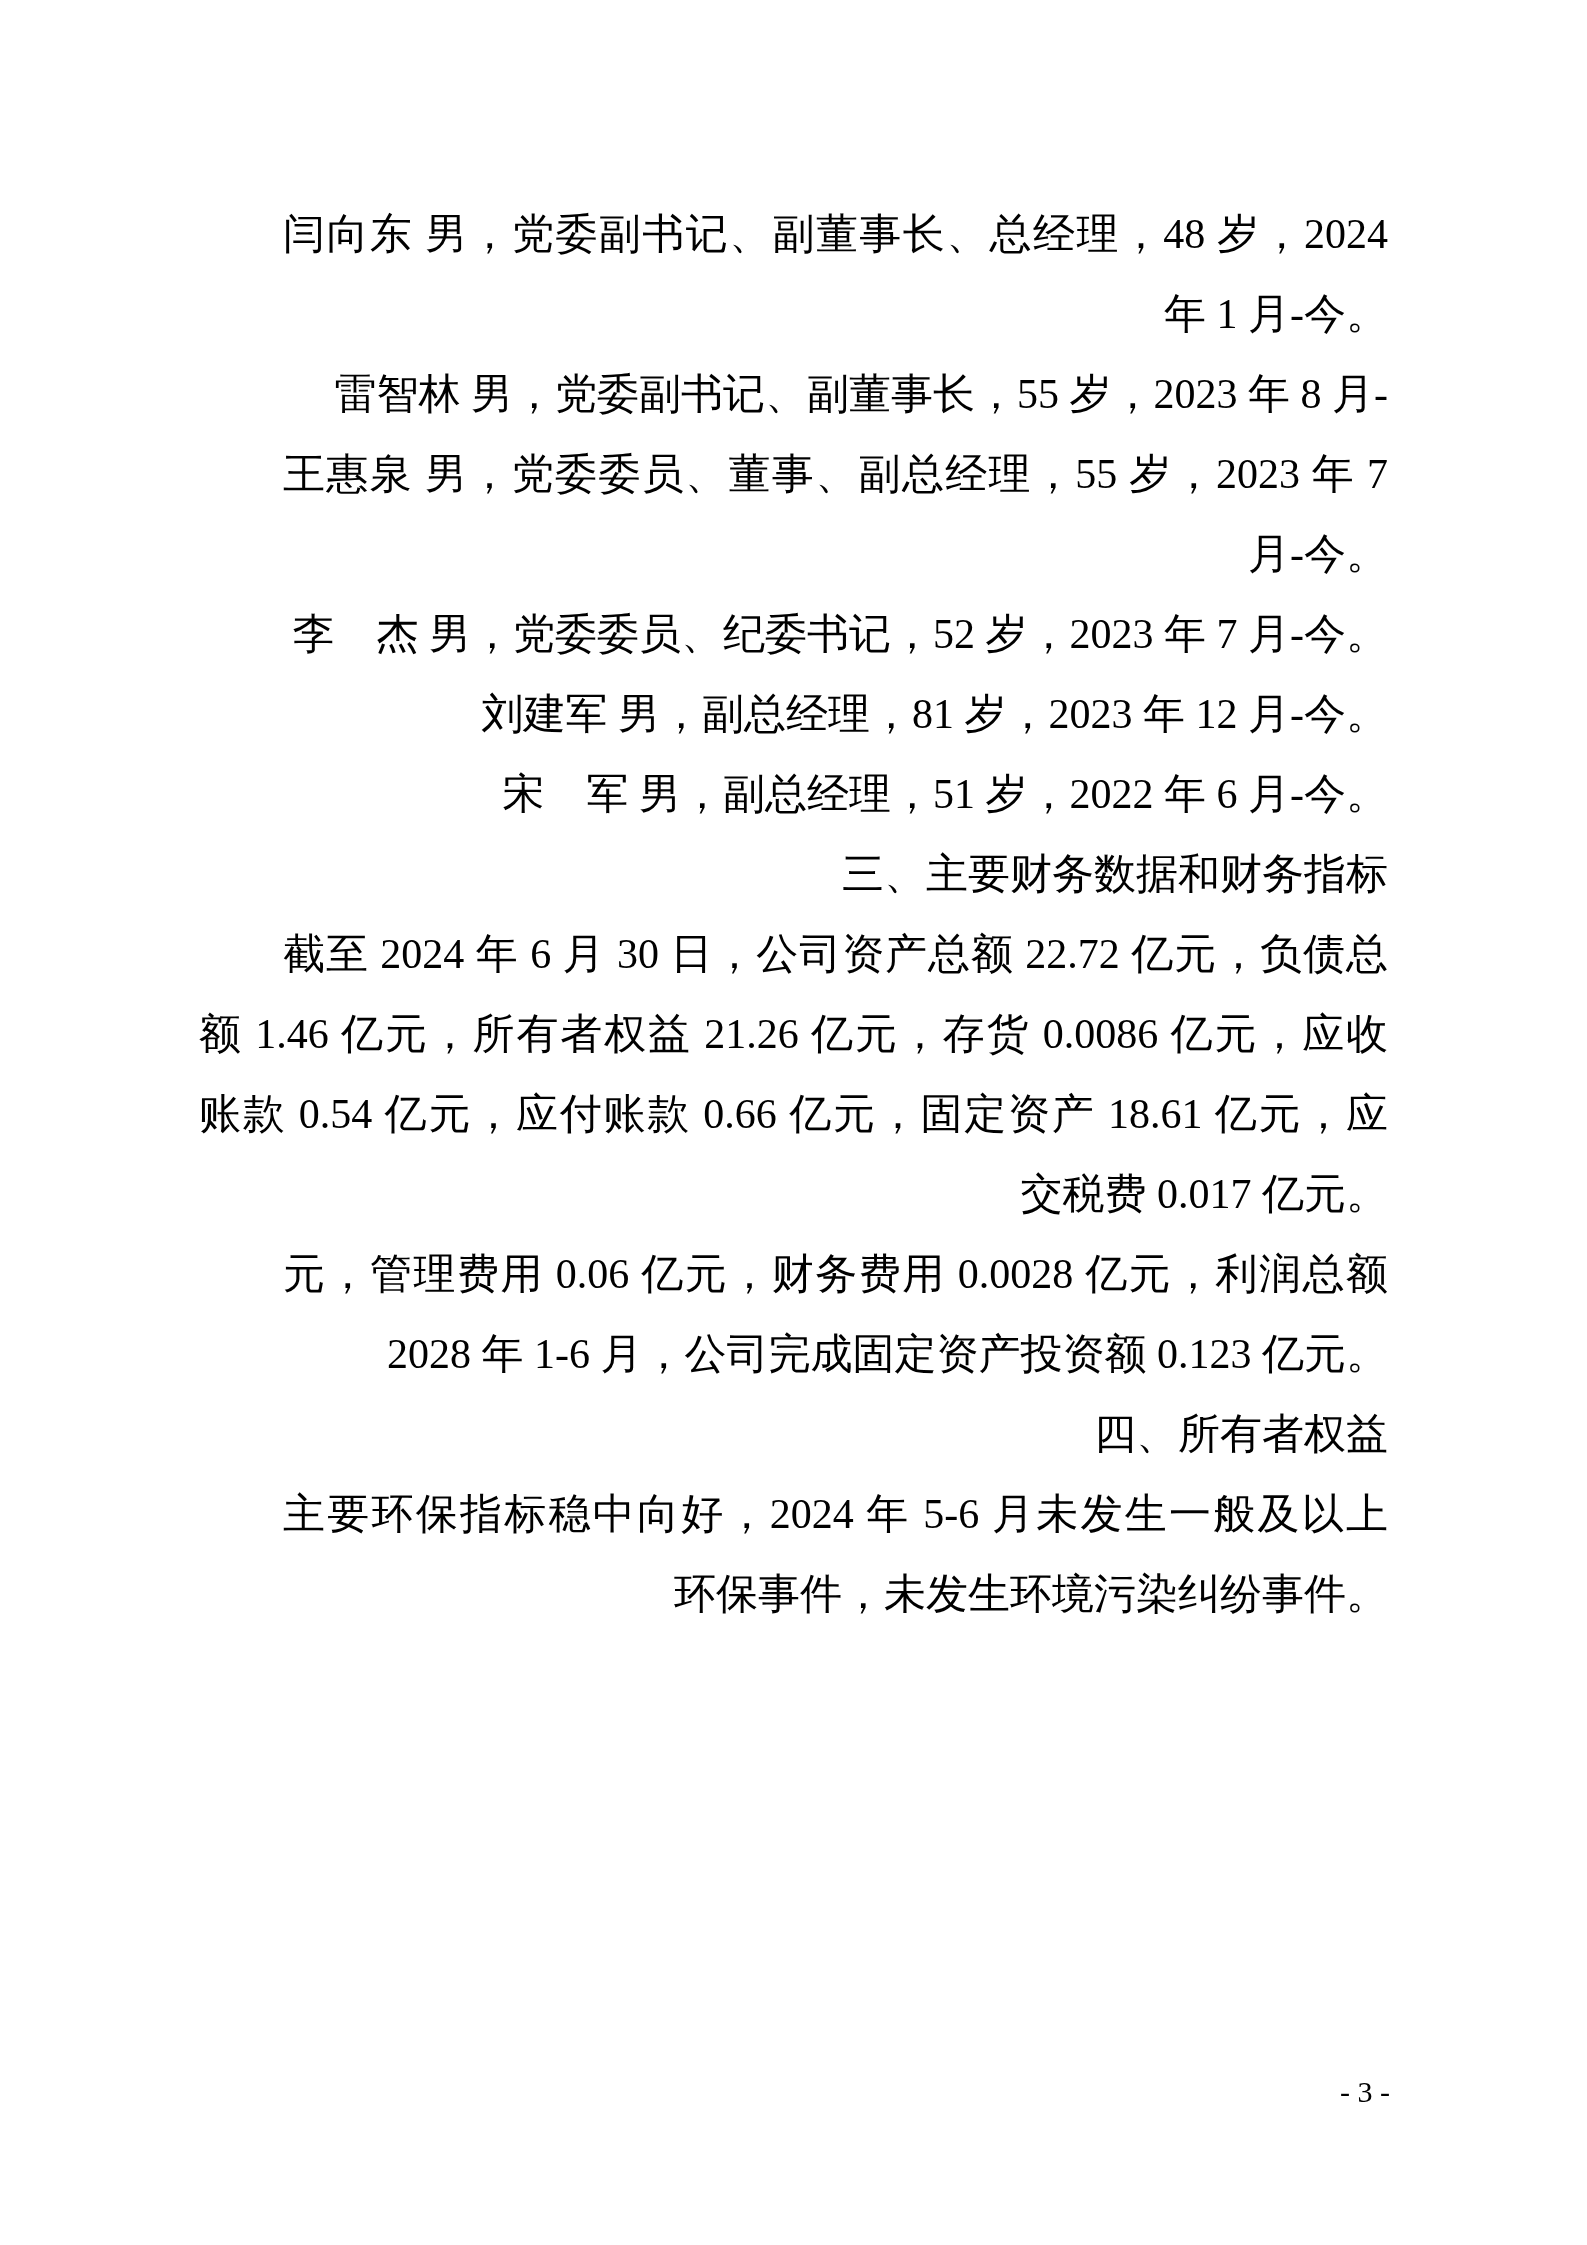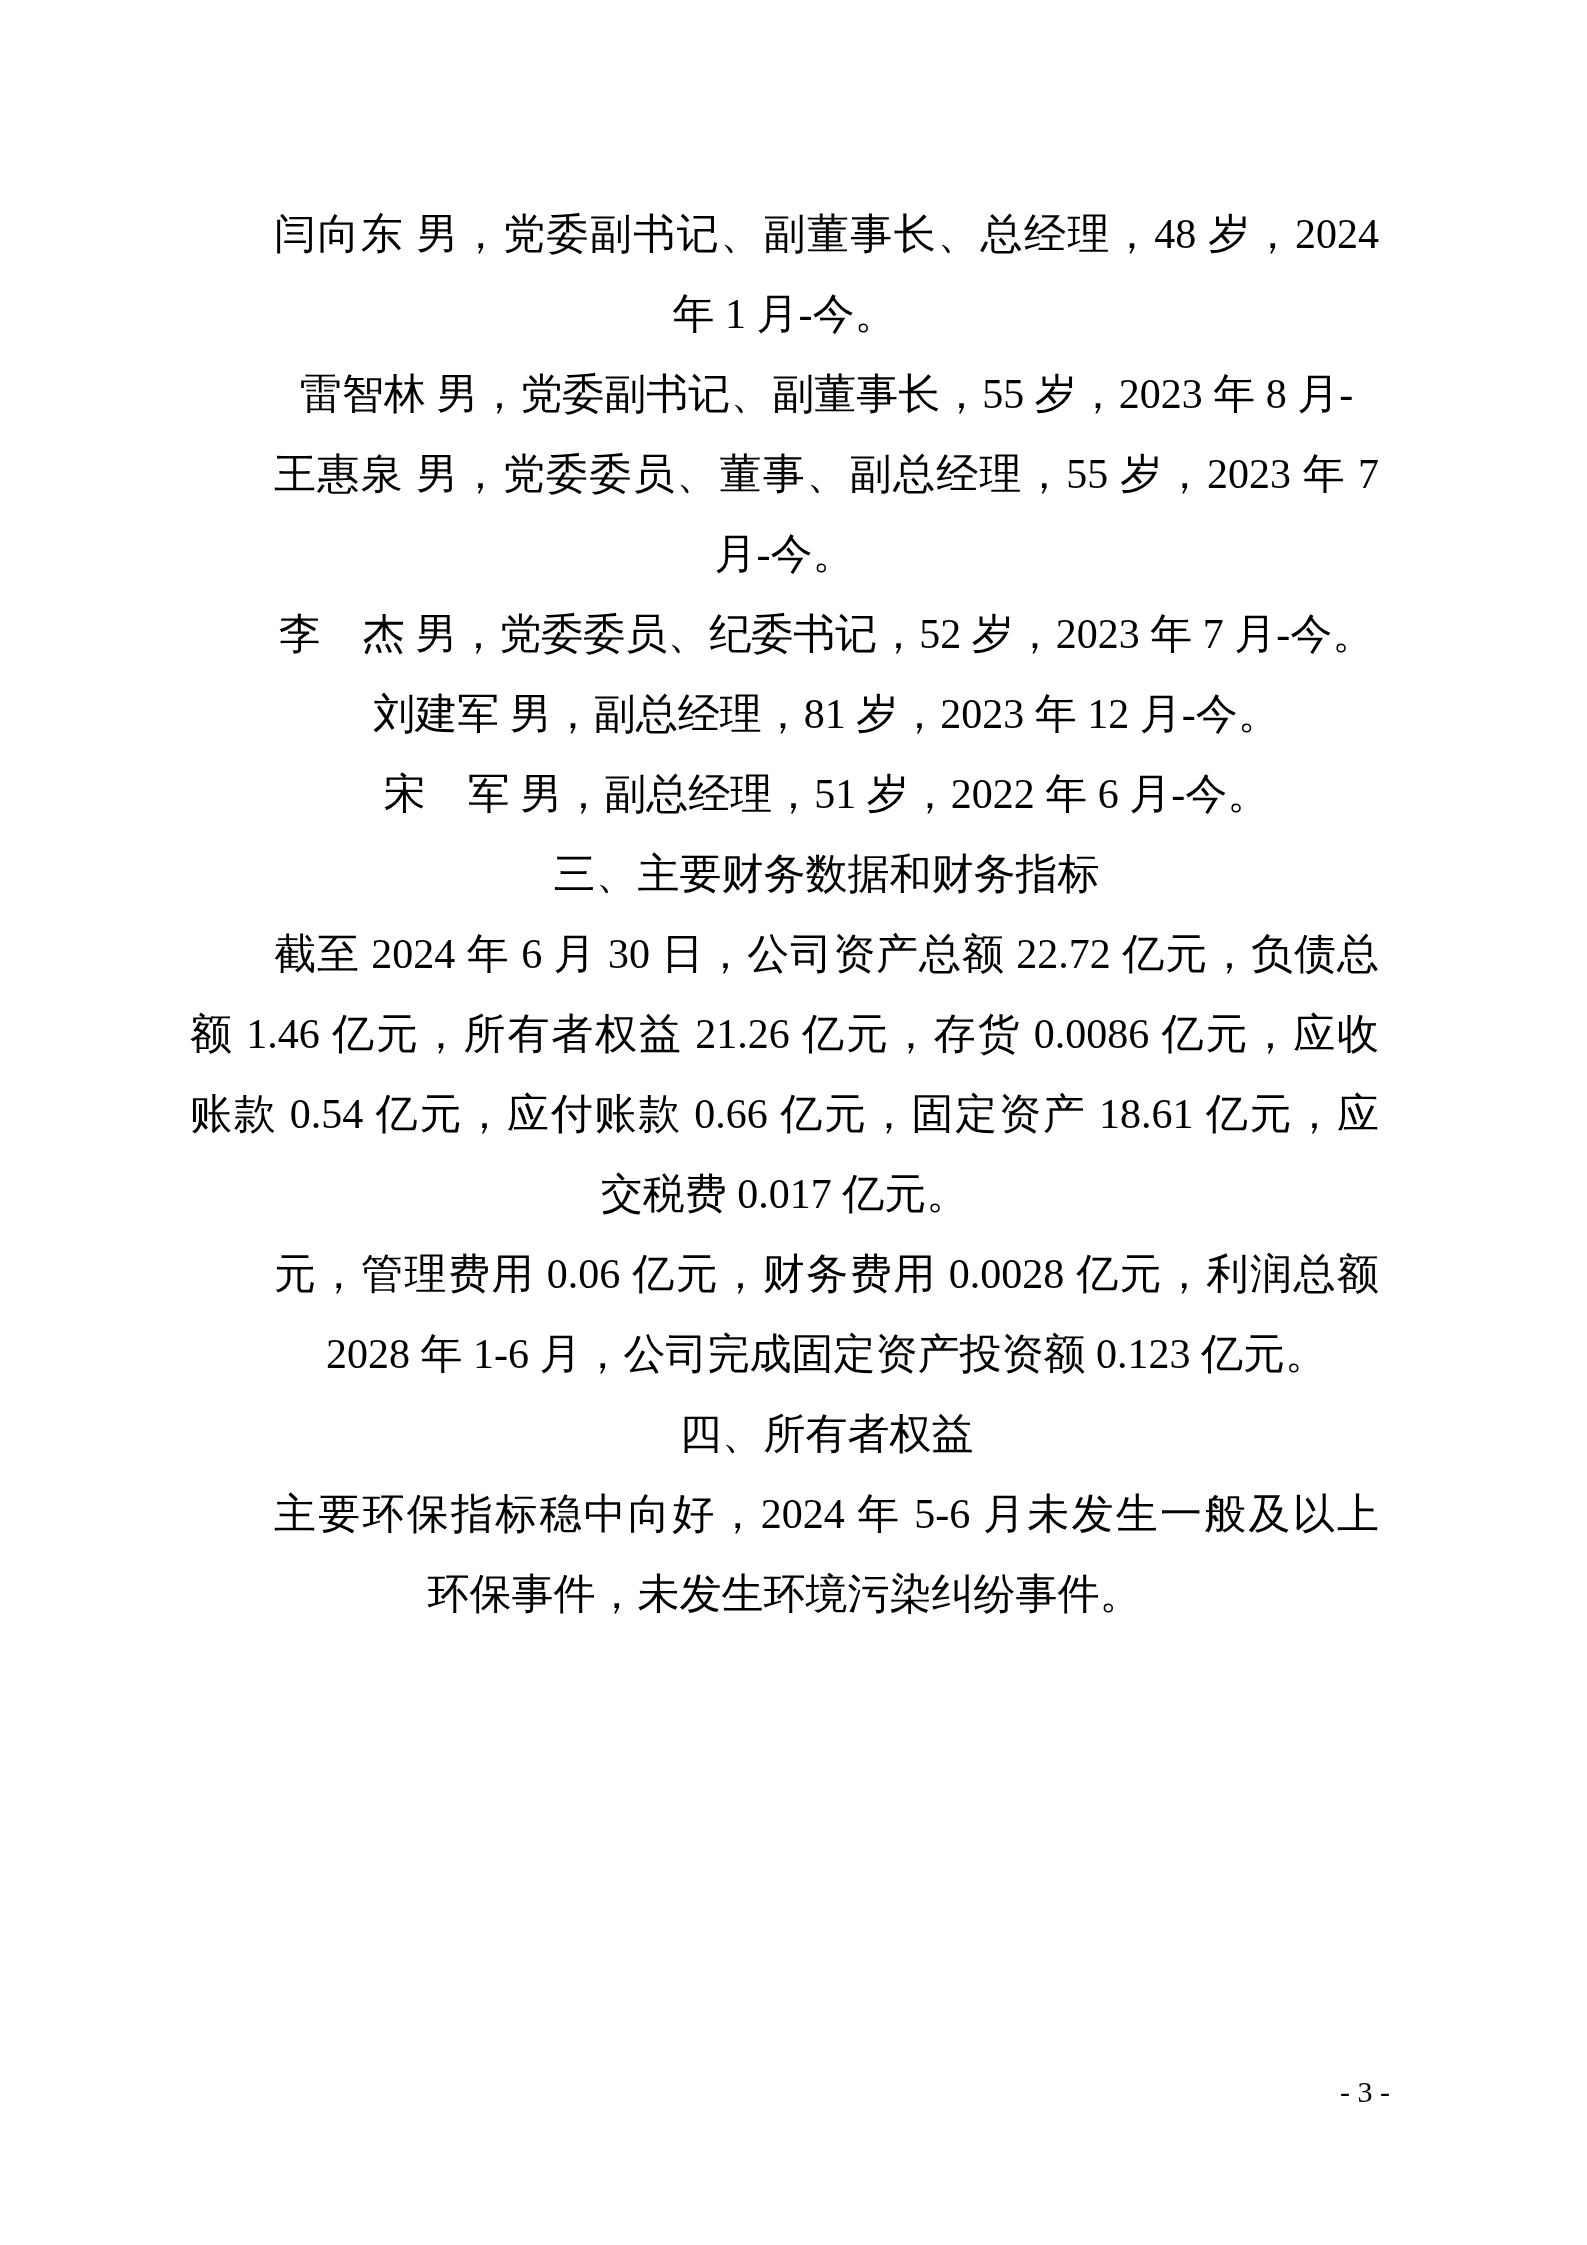--- a/index.html
+++ b/index.html
@@ -7,30 +7,30 @@
     position: relative;
     width: 1587px;
     height: 2245px;
     background: #ffffff;
     color: #000000;
     font-family: "Liberation Serif", serif;
     overflow: hidden;
   }
   .text-block {
     position: absolute;
-    left: 190px;
+    left: 199px;
     top: 194px;
     width: 1189px;
   }
   .paragraph { margin: 0; padding: 0; }
   .line {
     font-size: 42px;
     line-height: 80px;
     height: 80px;
-    text-align: center;
+    text-align: right;
     overflow: hidden;
   }
   .paragraph .line:first-child { text-indent: 84px; }
   .line.fill {
     text-align: justify;
     text-align-last: justify;
   }
   .paragraph.heading .line {
     font-family: "Liberation Sans", sans-serif;
     font-weight: 400;

